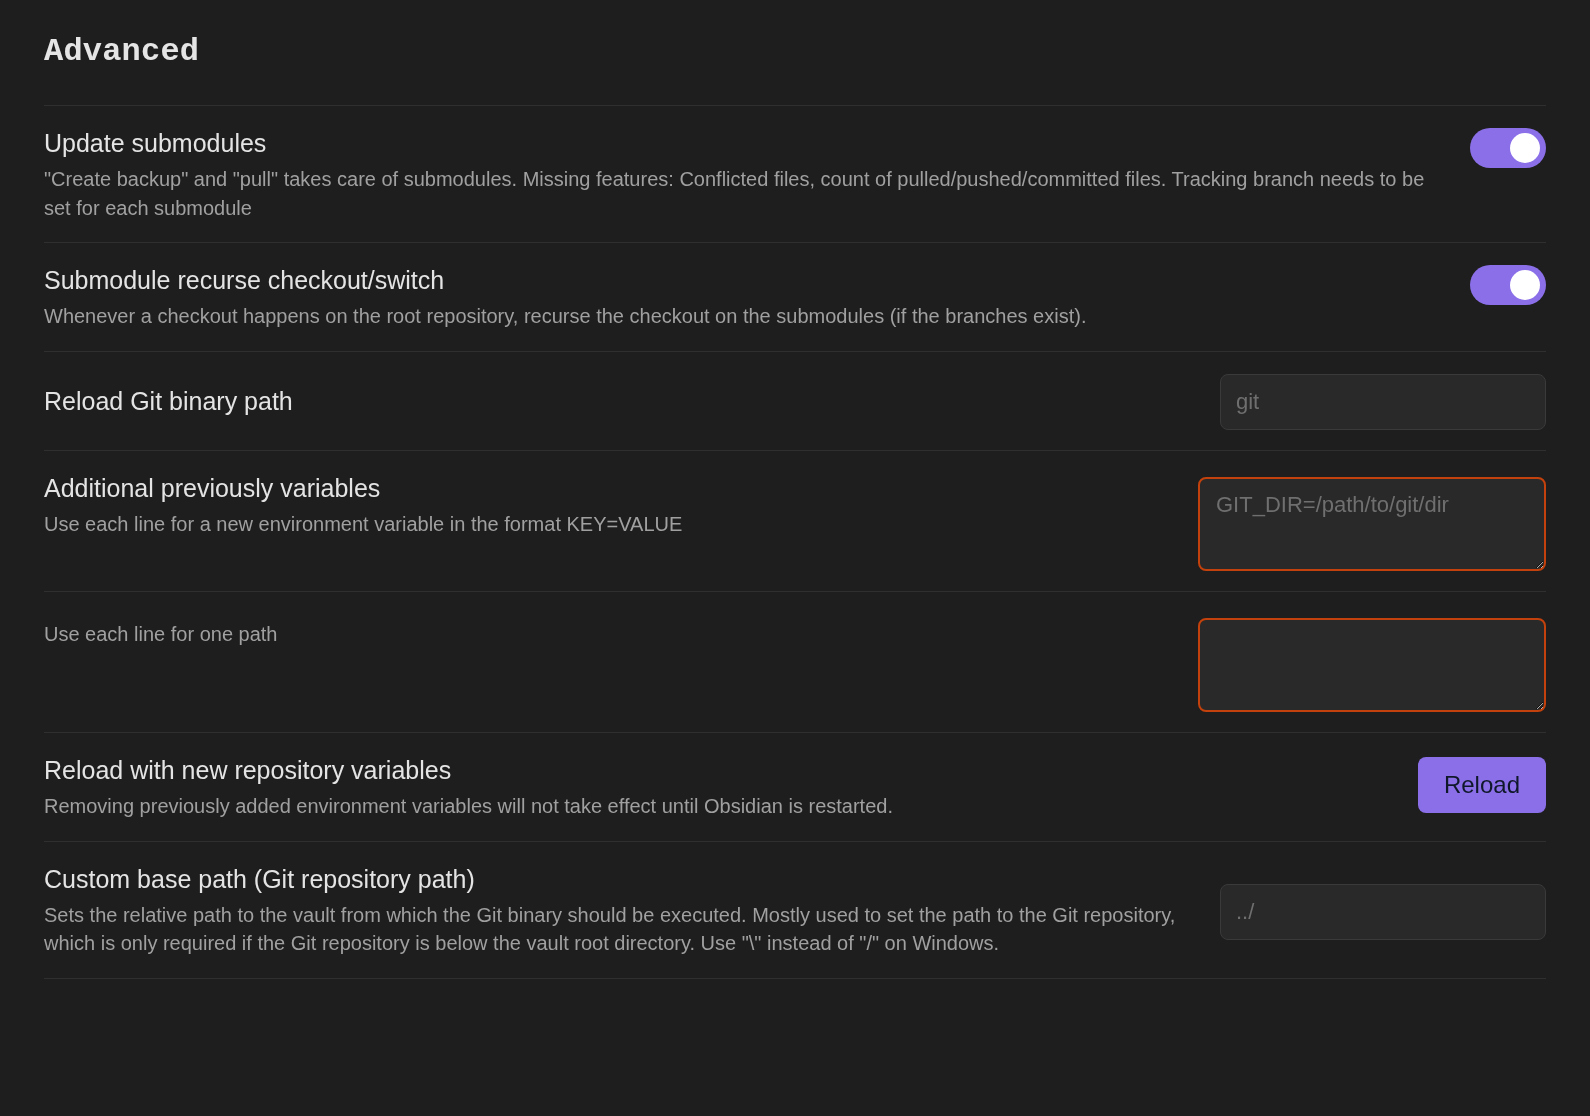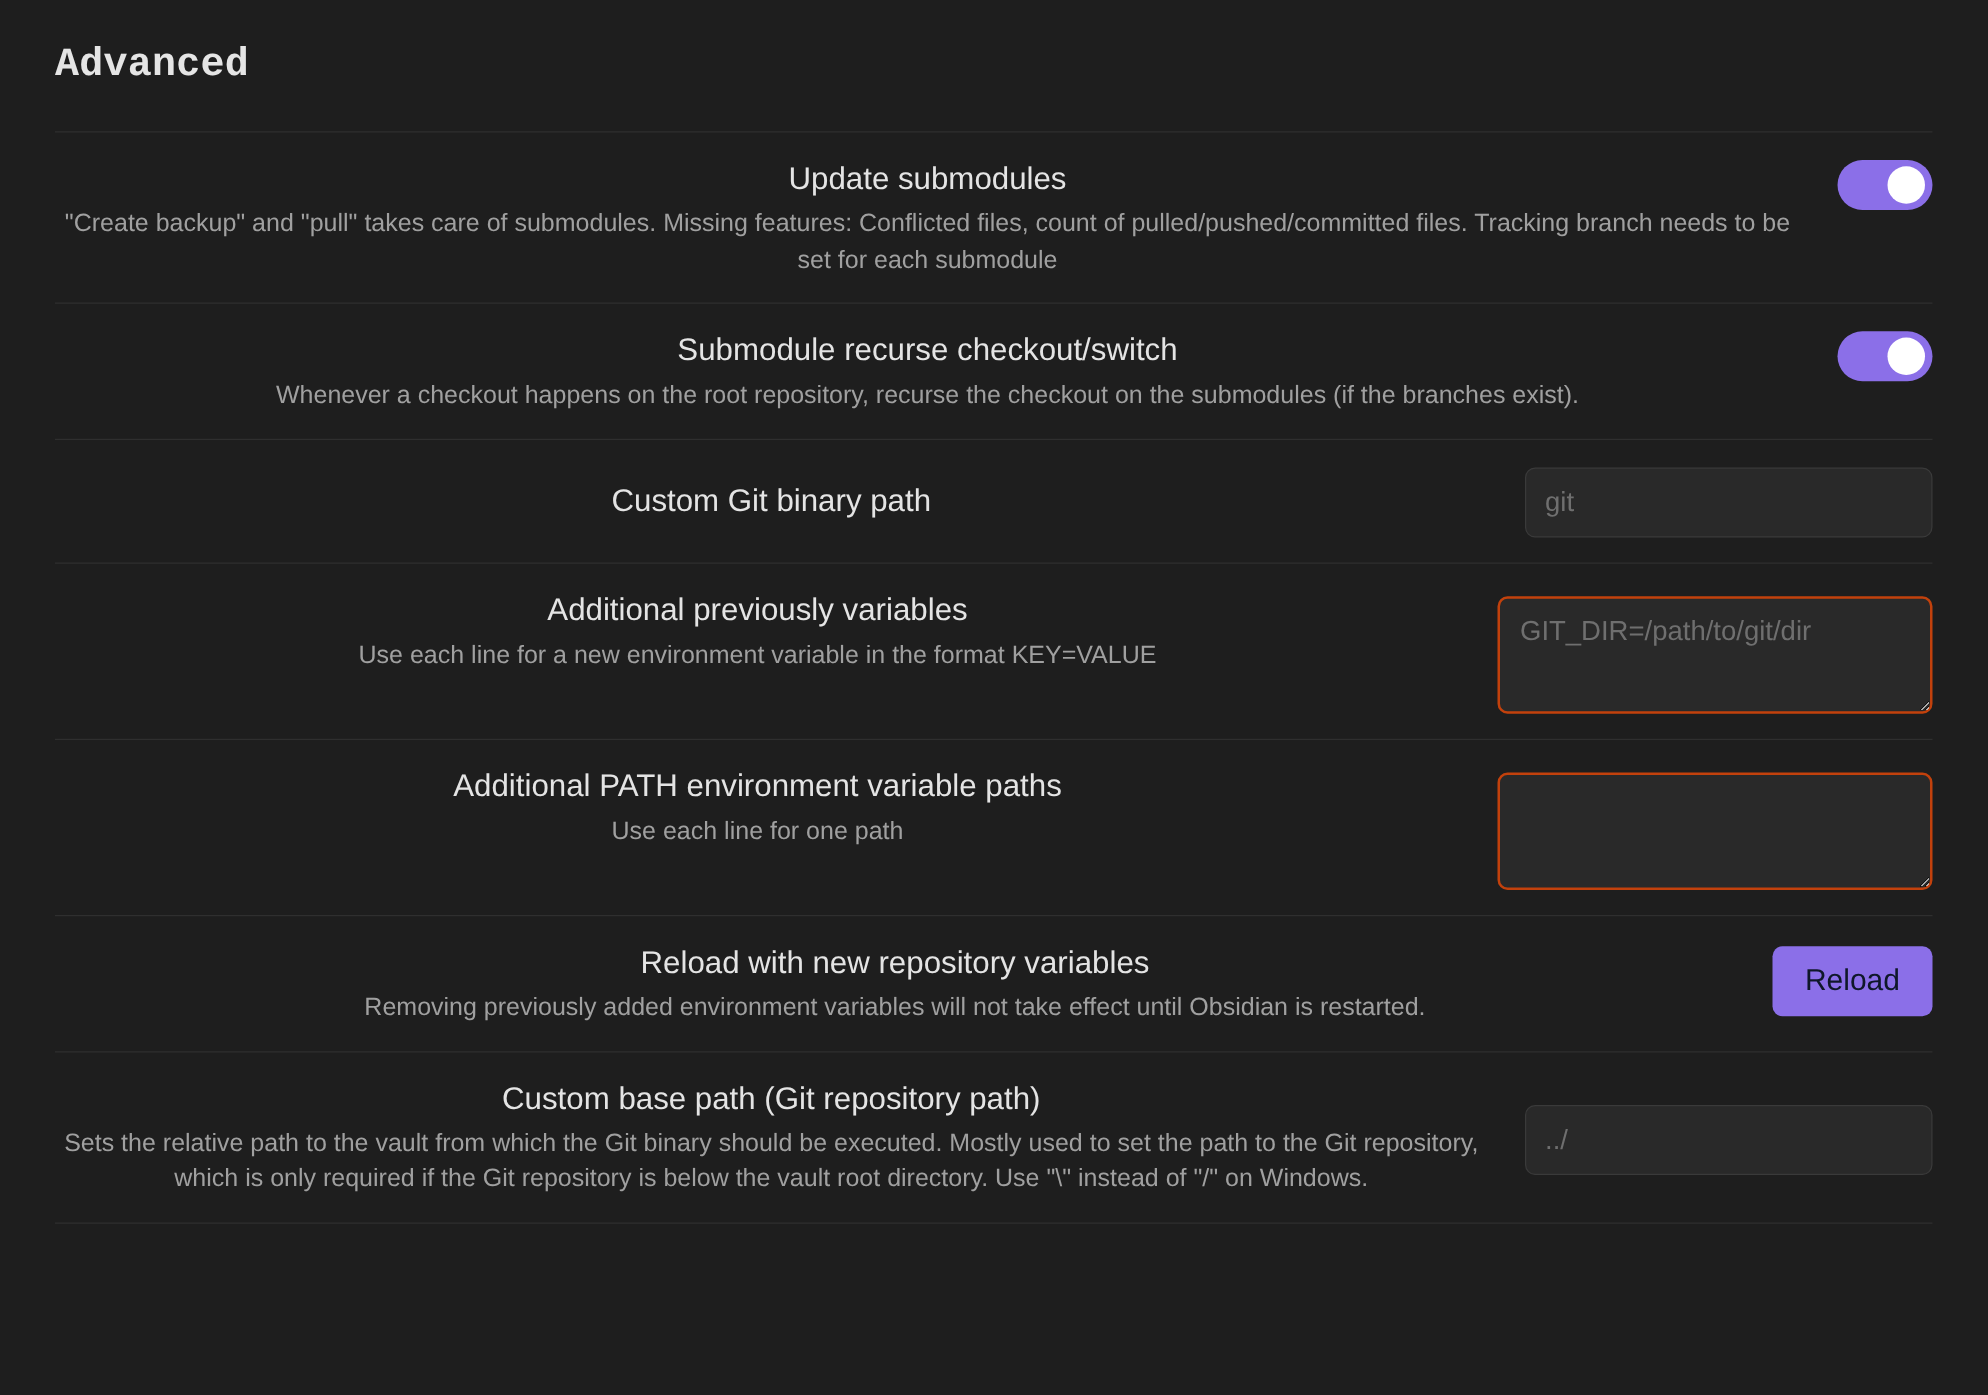--- a/index.html
+++ b/index.html
@@ -38,21 +38,20 @@
     display: flex;
     align-items: flex-start;
     justify-content: space-between;
     padding: 22px 0 20px 0;
     gap: 30px;
   }
   .setting.center { align-items: center; }
   .setting-info {
     flex: 1 1 auto;
     min-width: 0;
-    text-align: center;
   }
   .setting-name {
     font-size: 25px;
     color: #e4e4e4;
     line-height: 1.25;
     font-weight: 400;
   }
   .setting-desc {
     font-size: 20px;
     color: #a0a0a0;
@@ -166,21 +165,21 @@
       <div class="toggle">
         <div class="knob"></div>
       </div>
     </div>
   </div>
 
   <div class="divider"></div>
 
   <div class="setting center">
     <div class="setting-info">
-      <div class="setting-name">Custom Git binary path</div>
+      <div class="setting-name">Reload Git binary path</div>
     </div>
     <div class="setting-control">
       <input class="text-input" type="text" placeholder="git" style="">
     </div>
   </div>
 
   <div class="divider"></div>
 
   <div class="setting envvars">
     <div class="setting-info">
@@ -189,21 +188,20 @@
     </div>
     <div class="setting-control">
       <textarea class="text-area" placeholder="GIT_DIR=/path/to/git/dir" style=""></textarea>
     </div>
   </div>
 
   <div class="divider"></div>
 
   <div class="setting pathvars">
     <div class="setting-info">
-      <div class="setting-name">Additional PATH environment variable paths</div>
       <div class="setting-desc">Use each line for one path</div>
     </div>
     <div class="setting-control">
       <textarea class="text-area" placeholder="" style=""></textarea>
     </div>
   </div>
 
   <div class="divider"></div>
 
   <div class="setting reload">

